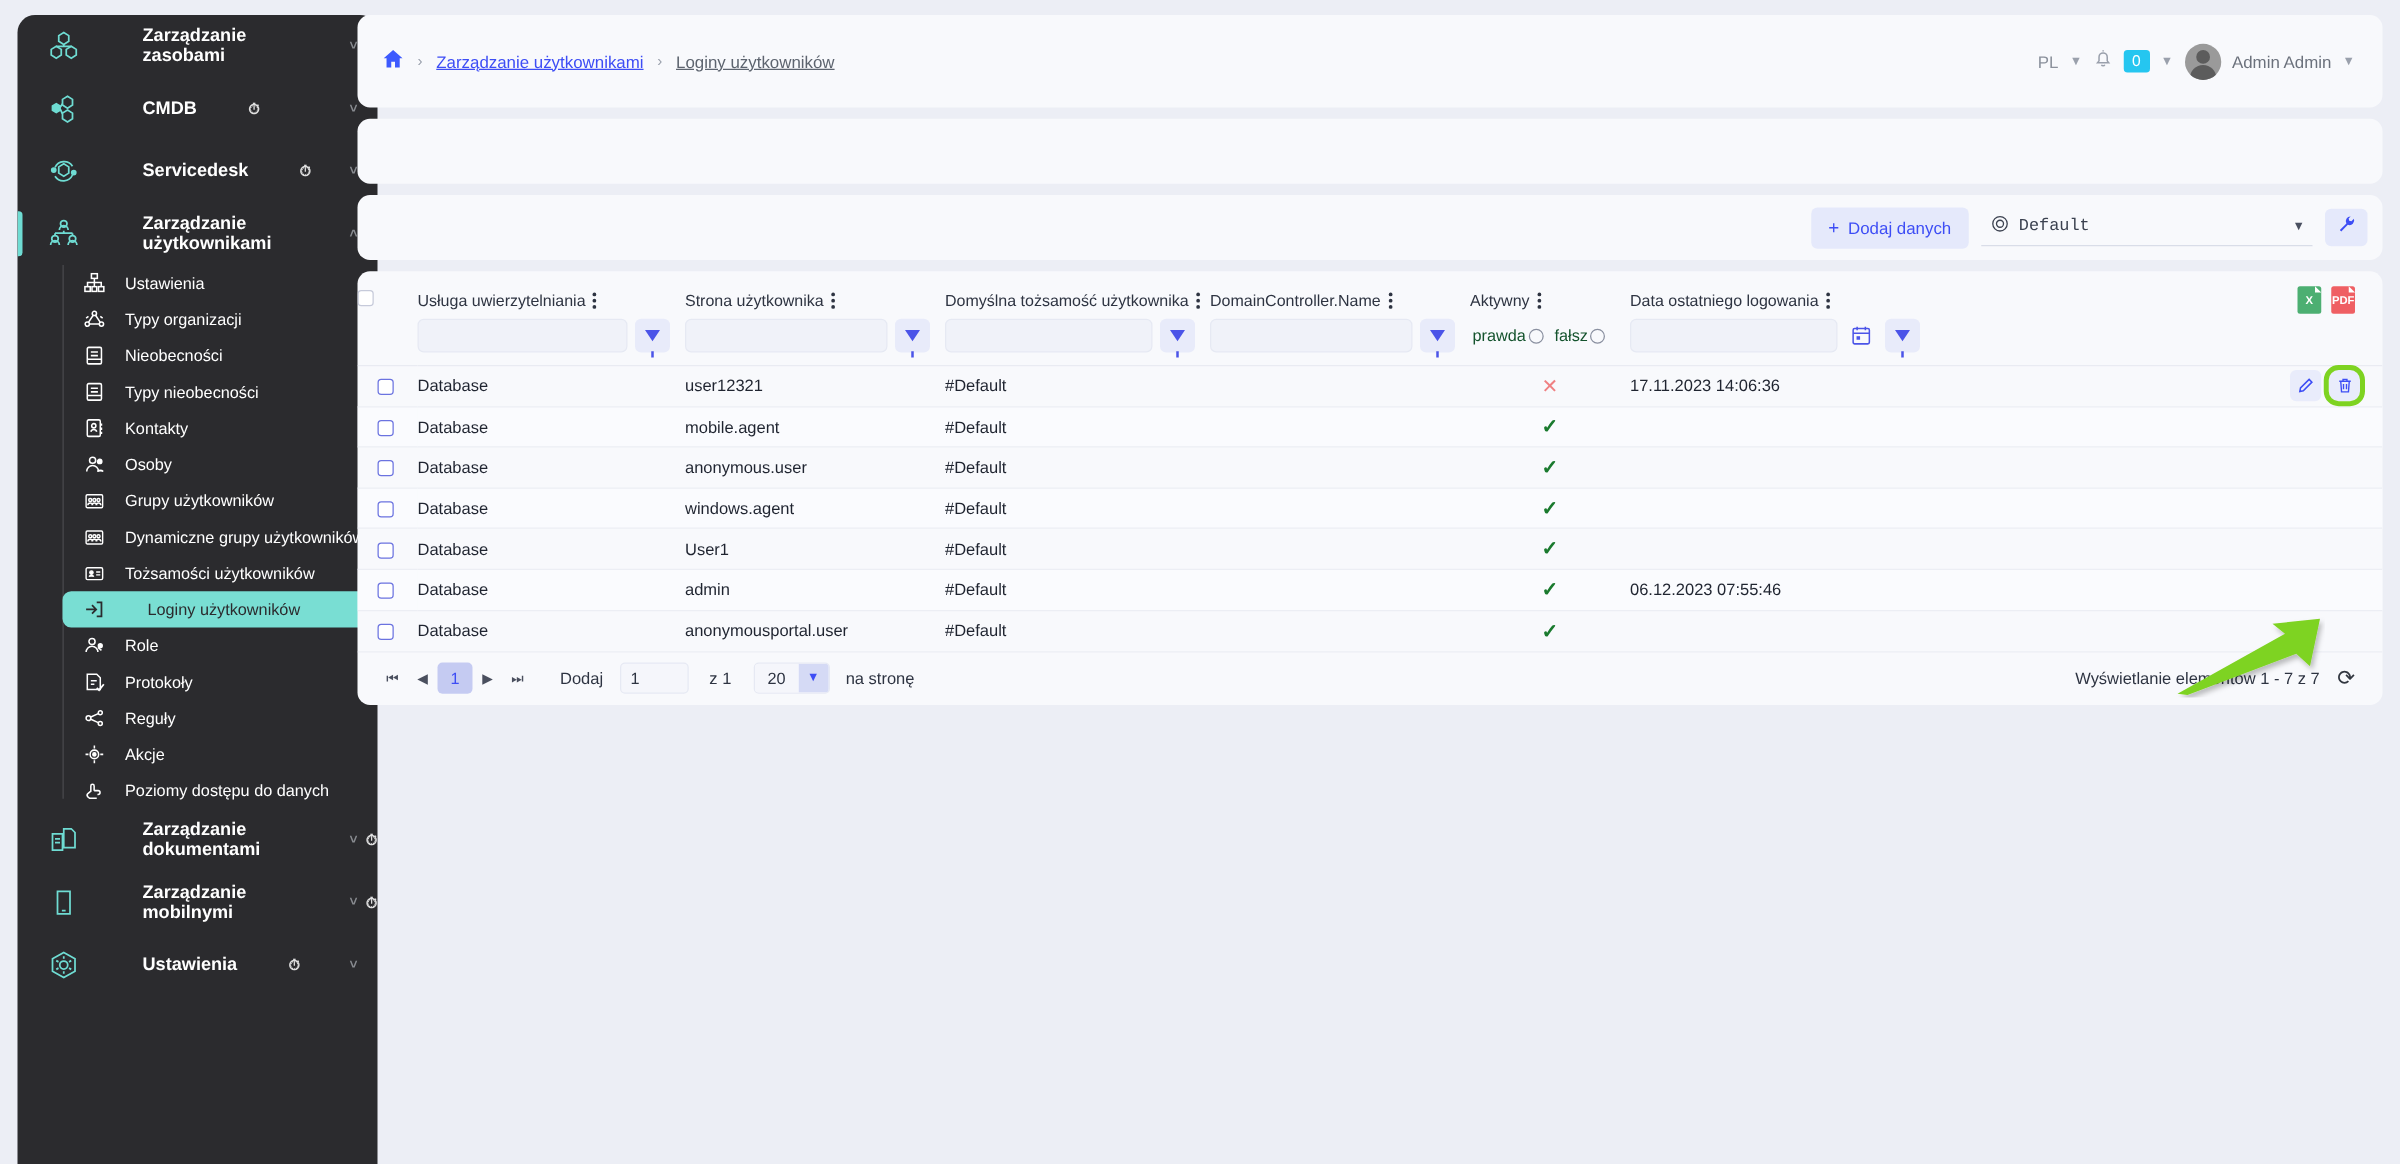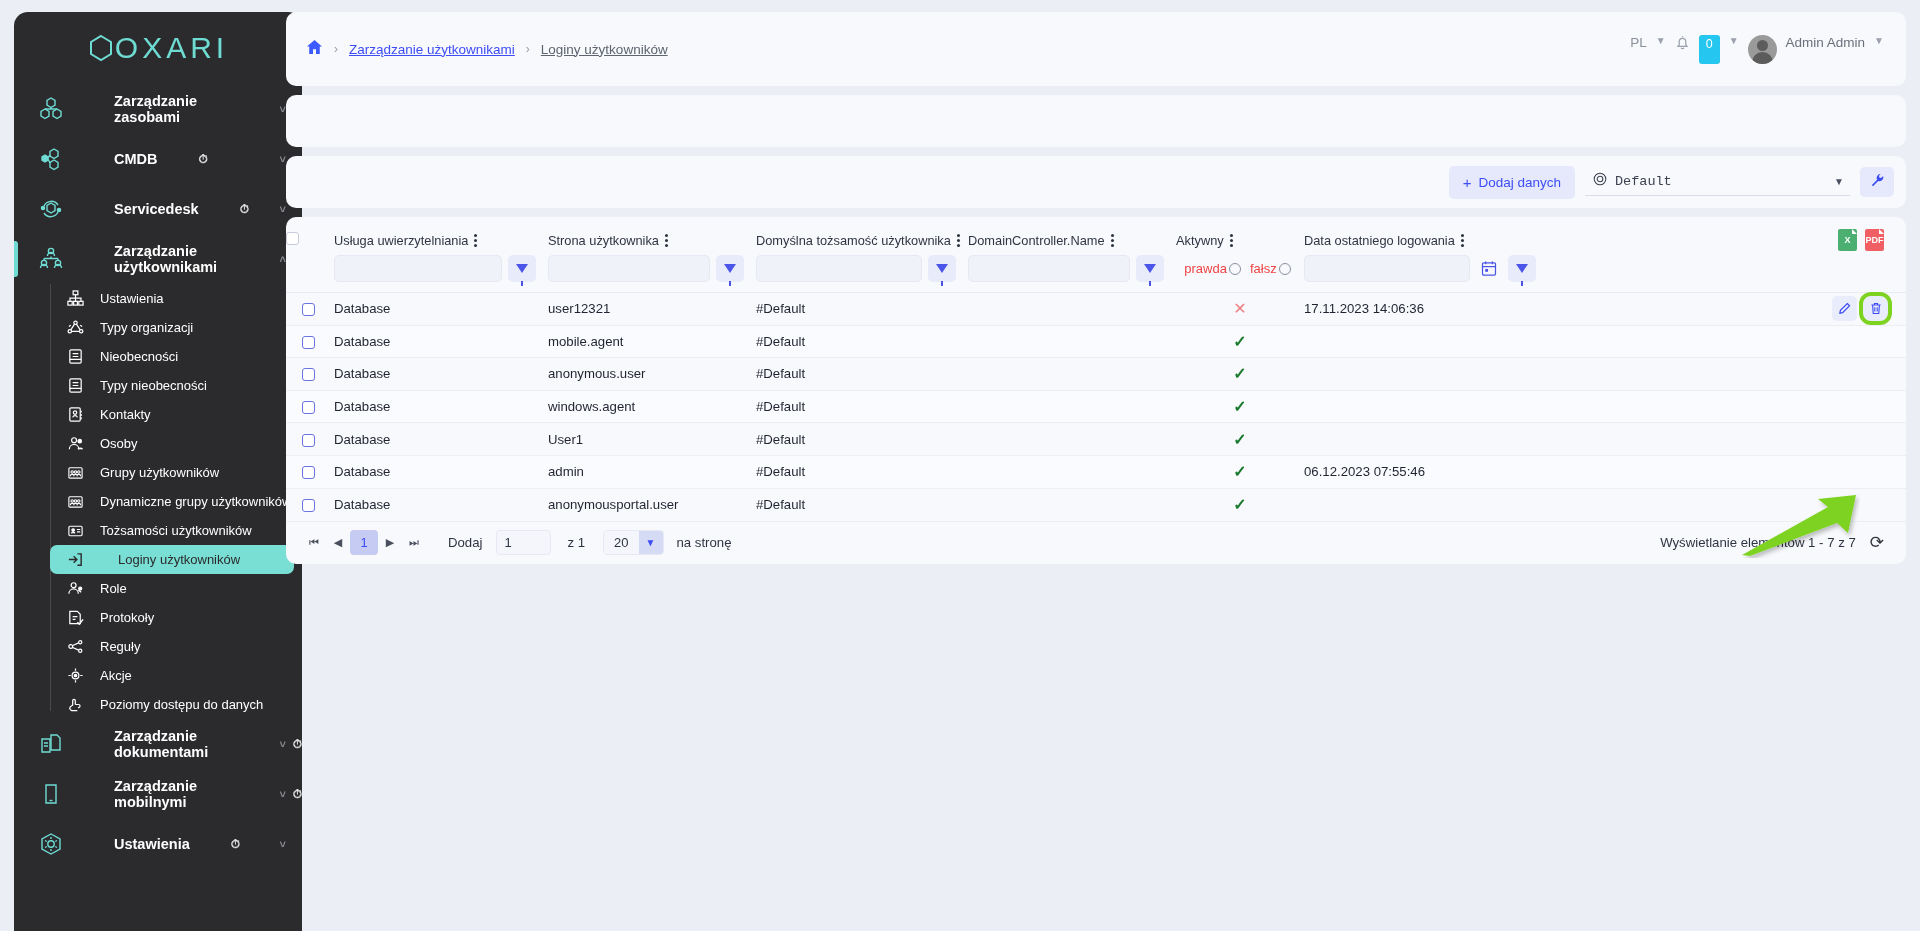--- a/index.html
+++ b/index.html
@@ -57,21 +57,21 @@
   
   #main { position: absolute; left: 260px; top: 0; right: 0; bottom: 0; }
   .card { background: #f8f9fc; border-radius: 10px; margin: 0 14px 9px 26px; }
   #topbar { height: 74px; display:flex; align-items:center; padding: 0 22px 0 20px;
             margin-top: 12px; }
   .crumbs { display: flex; align-items: center; gap: 11px; font-size: 13.5px; }
   .home-ico { color:#3d5afe; font-size:17px; cursor:pointer; }
   .crumb-sep { color:#9aa0ac; font-size: 12px; }
   .crumb-link { color:#3d4df5; text-decoration: underline; cursor: pointer; }
   .crumb-cur { color:#5d646f; text-decoration: underline; cursor: pointer; }
-  .top-right { margin-left:auto; display:flex; gap:9px; font-size:13.5px; color:#8b919c;}
+  .top-right { margin-left:auto; display:flex; align-items:center; gap:9px; font-size:13.5px; color:#8b919c;}
   .caret { color:#9aa0ac; font-size:10px; }
   .bell { color:#9aa0ac; font-size:15px; }
   .badge { background:#25c6f0; color:#fff; border-radius:3px; padding:2px 7px; font-size:12.5px;
            font-weight: 500; }
   .avatar { width:29px; height:29px; border-radius:50%; background:#9a9a9a; position:relative;
             overflow:hidden; }
   .avatar::before{content:"";position:absolute;width:11px;height:11px;border-radius:50%;
             background:#5c5c5c;left:9px;top:5px;}
   .avatar::after{content:"";position:absolute;width:21px;height:14px;border-radius:11px 11px 0 0;
             background:#5c5c5c;left:4px;top:17px;}
@@ -113,21 +113,21 @@
             border-style:solid;border-color:#fff transparent;}
   
   .frow td { padding: 0 0 10px 0; vertical-align: middle; }
   .fcell { display:flex; align-items:center; gap:6px; padding-right:12px; }
   .finput { flex:1; height:27px; background:#f0f2f9; border:1px solid #e6e9f3; border-radius:5px; }
   .fbtn { width:28px; height:27px; background:#e8ebfa; border-radius:5px; display:flex;
           align-items:center;justify-content:center;cursor:pointer; flex:0 0 28px;}
   .funnel{width:0;height:0;border-left:6px solid transparent;border-right:6px solid transparent;
           border-top:9px solid #4b54e8;position:relative;}
   .funnel::after{content:"";position:absolute;left:-1px;top:8px;width:2px;height:5px;background:#4b54e8;}
-  .radiorow{display:flex;align-items:center;gap:2px;font-size:13px;color:#ef4444;padding-left:2px;justify-content:center;}
+  .radiorow{display:flex;align-items:center;gap:2px;font-size:13px;color:#14532d;padding-left:2px;}
   .radio{width:12px;height:12px;border:1px solid #8a90a0;border-radius:50%;display:inline-block;
          margin:0 7px 0 0;cursor:pointer;}
   .calbtn{width:26px;height:25px;display:flex;align-items:center;justify-content:center;
           color:#4b54e8;cursor:pointer;flex:0 0 26px;}
   
   tbody td { font-size:13.2px; color:#1f2430; height:32.6px; border-top:1px solid #eceef4; }
   tbody tr:nth-child(even){ background:#fafbfe; }
   tbody tr:first-child td { border-top:1px solid #e9ebf2; }
   .chkbox{width:13px;height:13px;border:1px solid #6b73e0;border-radius:3px;background:#fff;
           display:inline-block;cursor:pointer;vertical-align:middle;}
@@ -157,28 +157,20 @@
         height:25px;cursor:pointer;}
   .psel .v{background:#f5f6fb;padding:0 10px;font-size:13px;height:100%;display:flex;align-items:center;}
   .psel .d{background:#d5daf5;width:24px;height:100%;display:flex;align-items:center;
            justify-content:center;color:#3d4df5;font-size:10px;}
   .refresh{font-size:17px;color:#31363f;cursor:pointer;margin-left:14px;}
 </style>
 </head>
 <body>
 
 <div id="sidebar">
-  <div id="logo">
-    <div class="logo-text">
-      <svg class="hexicon" viewBox="0 0 26 28">
-        <polygon points="13,2 23,8 23,20 13,26 3,20 3,8" fill="none" stroke="#6fdcd3" stroke-width="2"></polygon>
-      </svg>
-      <span>OXARI</span>
-    </div>
-  </div>
 
   <div class="nav-group">
     <div class="nav-top">
       <span class="ico">
         <svg width="26" height="26" viewBox="0 0 26 26" fill="none" stroke="#6fdcd3" stroke-width="1.4">
           <polygon points="13,2 17,4.5 17,9 13,11.5 9,9 9,4.5"></polygon>
           <polygon points="7,13 11,15.5 11,20 7,22.5 3,20 3,15.5"></polygon>
           <polygon points="19,13 23,15.5 23,20 19,22.5 15,20 15,15.5"></polygon>
           <path d="M13 11.5 L13 13 M13 13 L7 13 M13 13 L19 13"></path>
         </svg>

